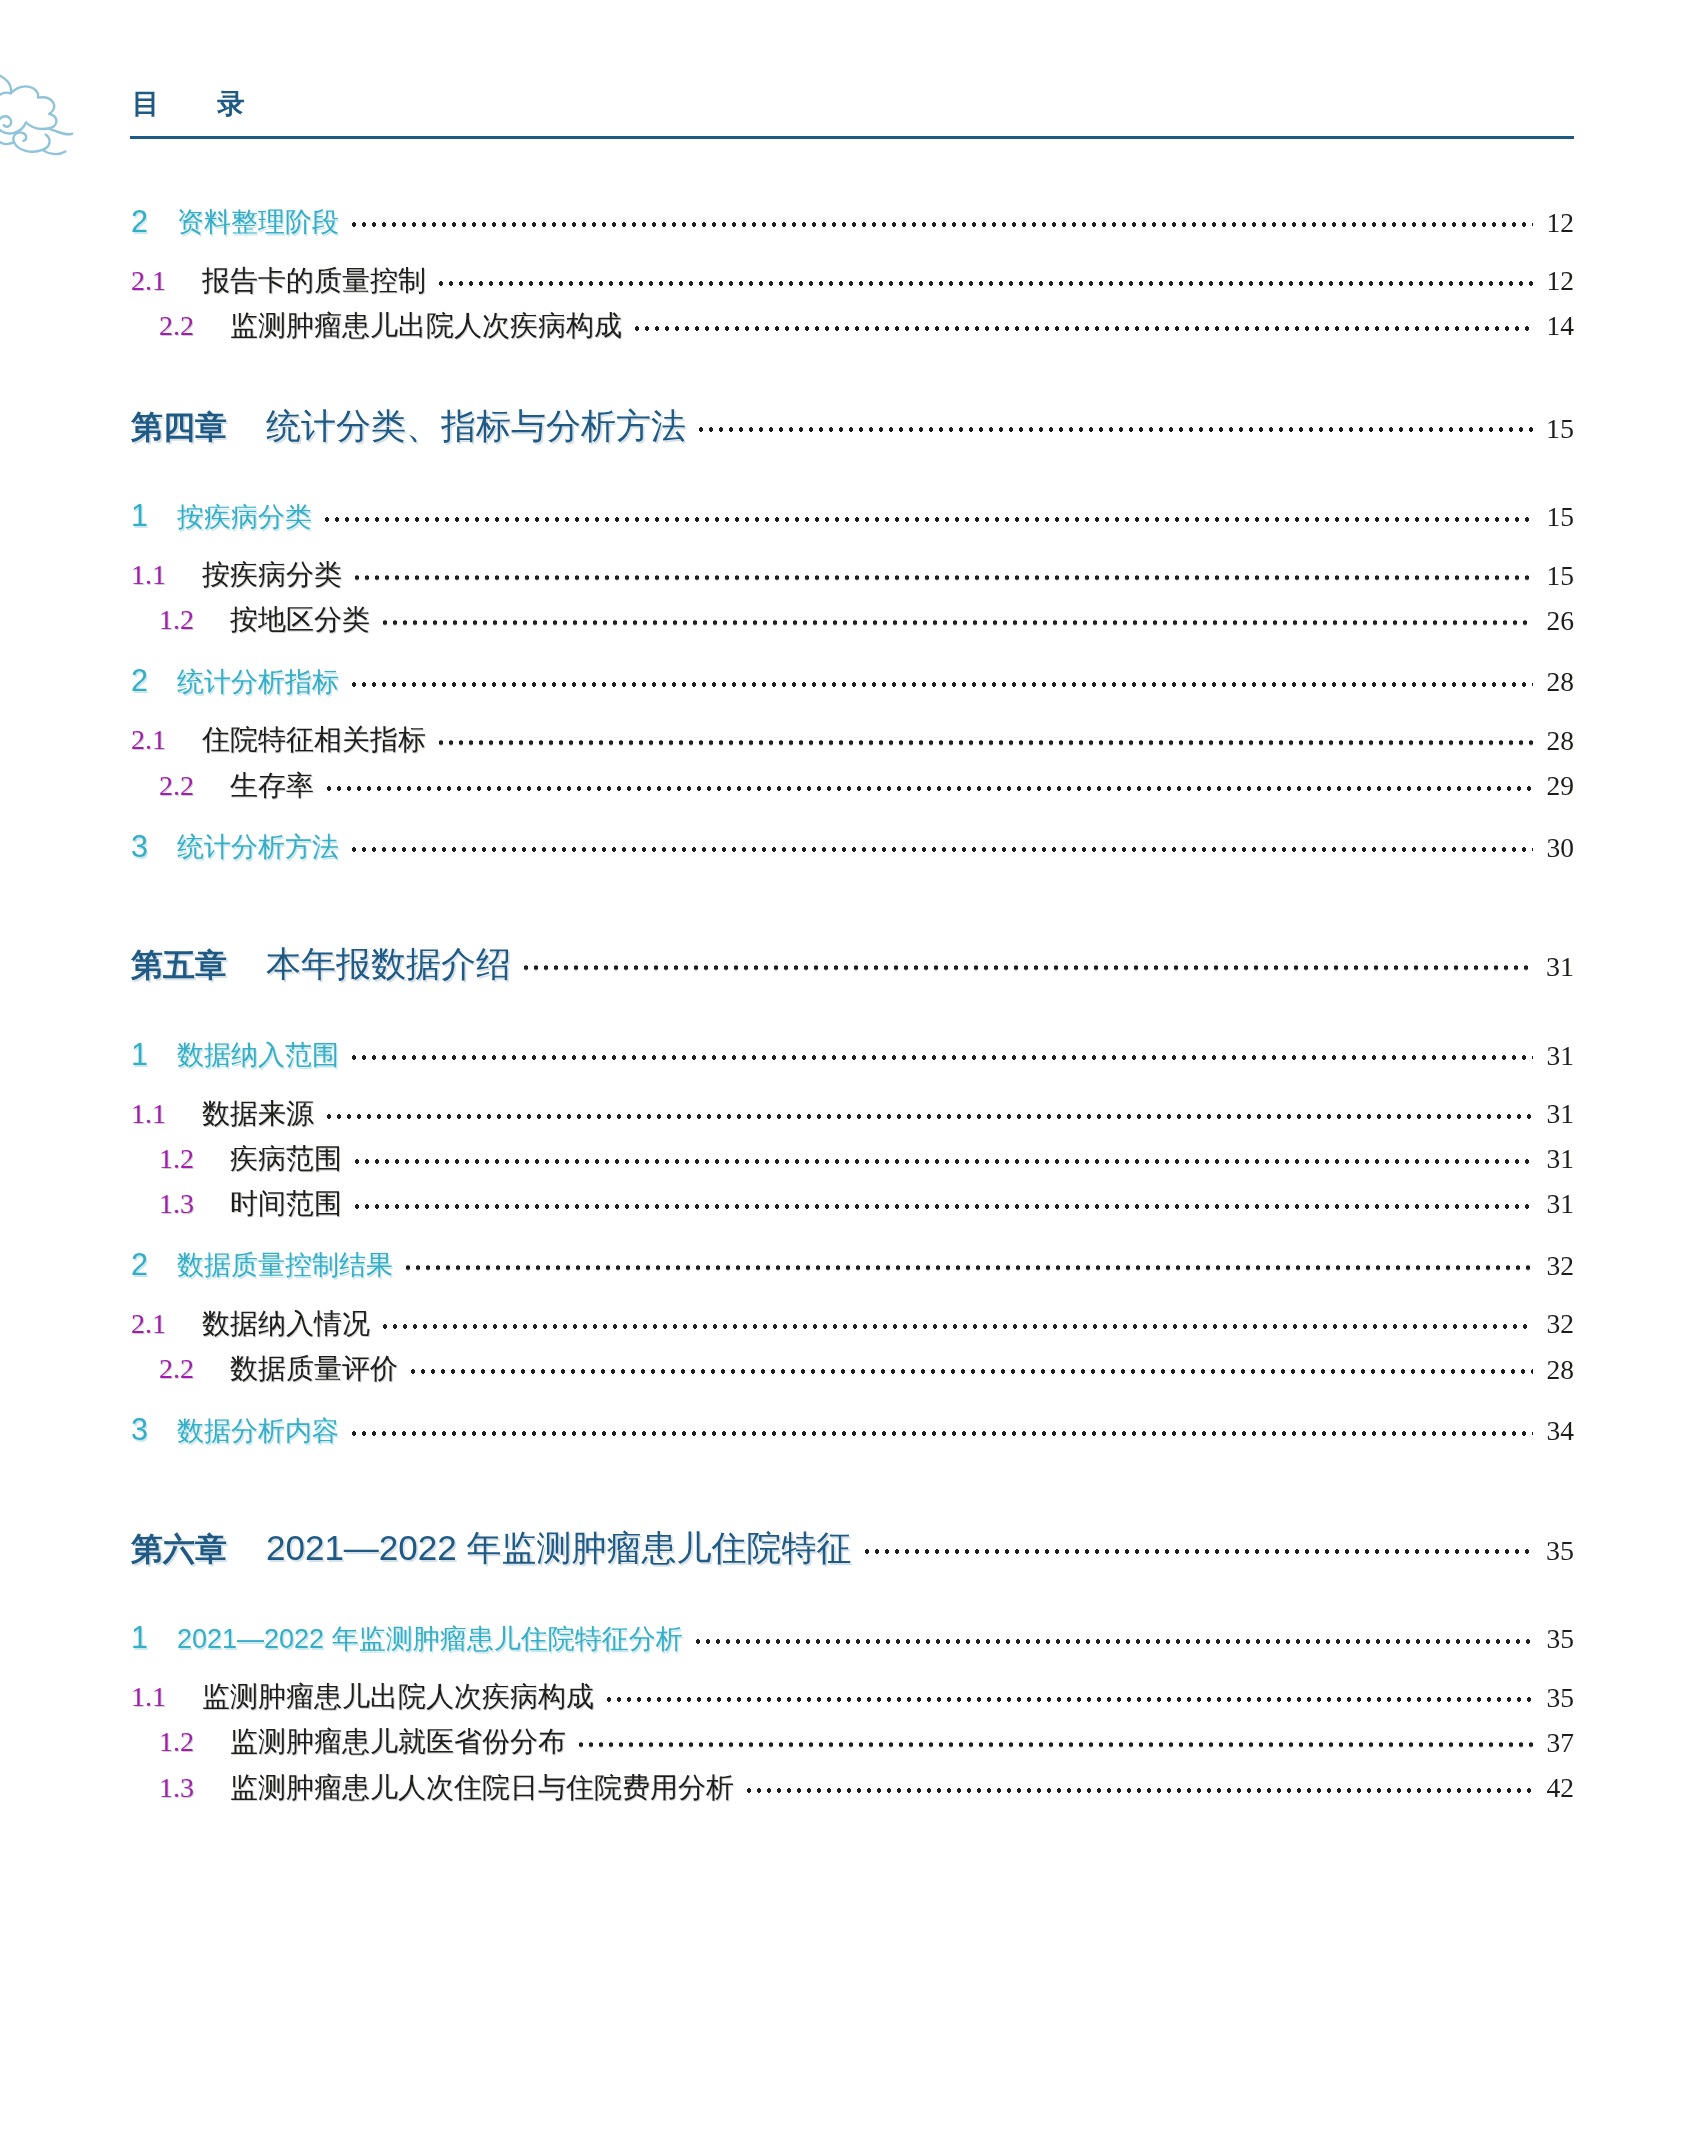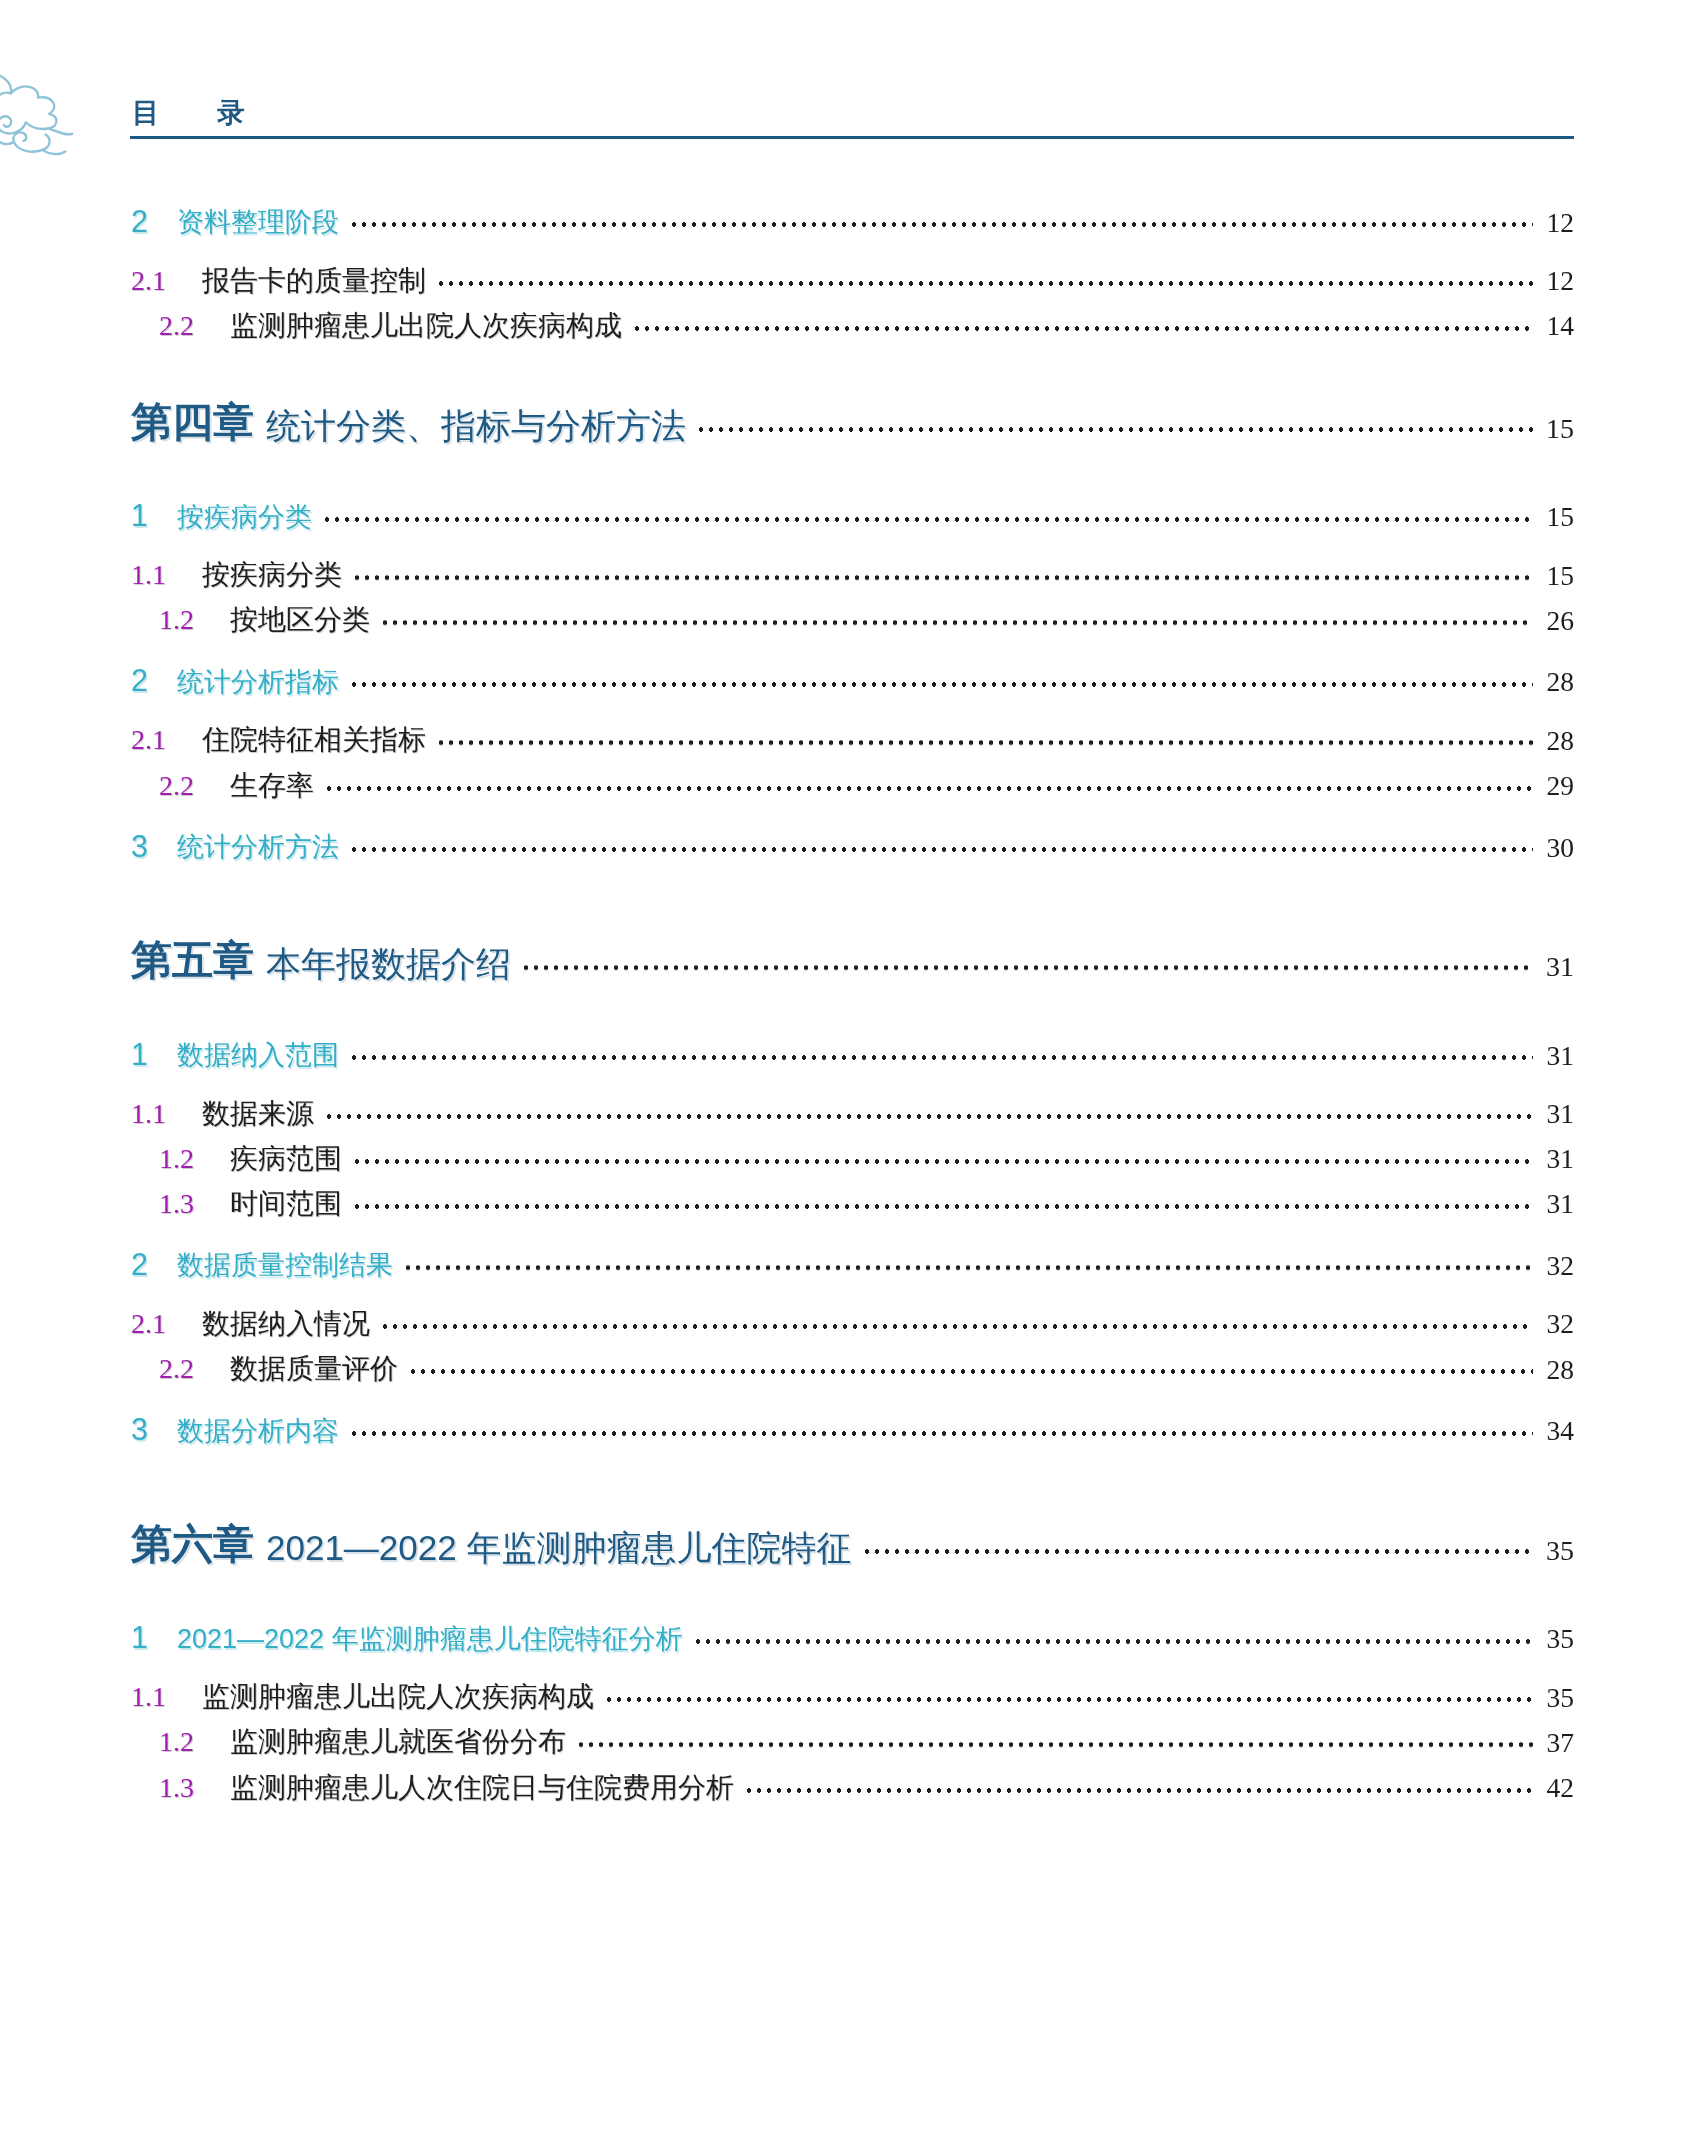--- a/index.html
+++ b/index.html
@@ -8,21 +8,21 @@
     background:#ffffff;
     position:relative;
     overflow:hidden;
     font-family:"Liberation Sans", sans-serif;
   }
   
   .cloud-wrap{
     position:absolute;left:-6px;top:72px;width:82px;height:92px;
   }
   .page-title{
-    position:absolute;left:132px;top:99px;
+    position:absolute;left:132px;top:90px;
     font-size:27.5px;line-height:1;font-weight:600;
     color:#1e5a83;letter-spacing:0.9px;
     font-family:"Liberation Sans", sans-serif;
   }
   .header-rule{
     position:absolute;left:130px;top:136px;
     width:1444px;height:3px;background:#1e5a83;
   }
   
   .toc{
@@ -43,21 +43,21 @@
     background-position:left center;
   }
   .row .pg{
     flex:0 0 auto;min-width:35px;text-align:right;line-height:1;
     font-family:"Liberation Serif", serif;
     color:#1d1d1b;
   }
   
   .row.chapter{height:45px;}
   .row.chapter .num{
-    width:135px;font-size:41px;font-weight:700;color:#1e5a83;
+    width:135px;font-size:32px;font-weight:700;color:#1e5a83;
     text-shadow:1.7px 2.2px 0 rgba(125,155,175,0.30);
   }
   .row.chapter .label{
     font-size:35px;font-weight:400;color:#1e5a83;
     text-shadow:1.7px 2.2px 0 rgba(125,155,175,0.30);
   }
   .row.chapter .leader{margin-bottom:9.5px;}
   .row.chapter .pg{font-size:28px;}
   
   .row.l1{height:37px;}

